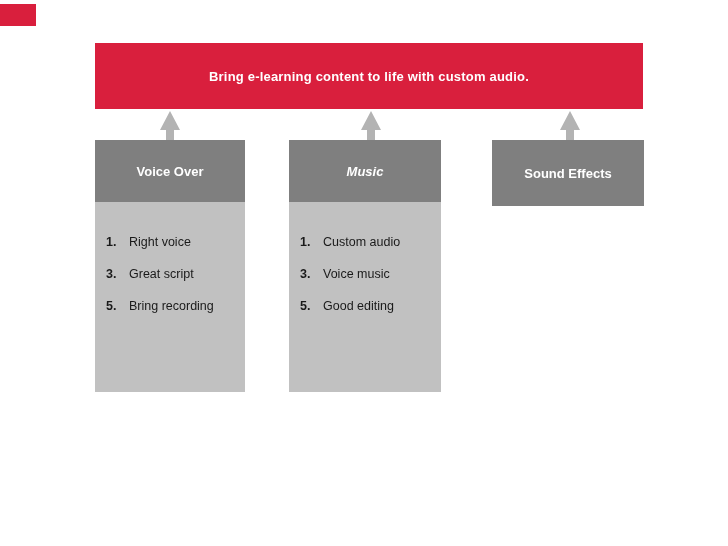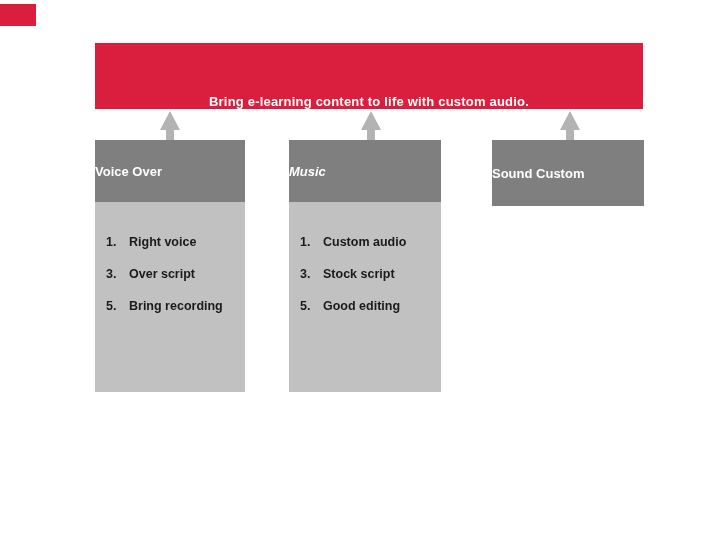--- a/index.html
+++ b/index.html
@@ -15,21 +15,21 @@
     position: absolute;
     left: 0; top: 4px;
     width: 36px; height: 22px;
     background: var(--accent_red, #D91F3D);
   }
   .banner {
     position: absolute;
     left: 95px; top: 43px;
     width: 548px; height: 66px;
     background: var(--accent_red, #D91F3D);
-    display: flex; align-items: flex-end; justify-content: center;
+    display: flex; align-items: center; justify-content: center;
   }
   .banner-text {
     color: var(--text_light, #FFFFFF);
     font-size: 13px;
     font-weight: bold;
     letter-spacing: 0.2px;
     text-align: center;
   }
   .up-arrow {
     position: absolute;
@@ -38,21 +38,21 @@
   }
   .up-arrow polygon { fill: var(--arrow_gray, #B3B3B3); }
   .arrow-1 { left: 160px; }
   .arrow-2 { left: 361px; }
   .arrow-3 { left: 560px; }
   .header-box {
     position: absolute;
     top: 140px;
     height: 62px;
     background: var(--header_gray, #7F7F7F);
-    display: flex; align-items: center; justify-content: flex-start;
+    display: flex; align-items: center; justify-content: center;
   }
   .header-label {
     color: var(--text_light, #FFFFFF);
     font-size: 13px;
     font-weight: bold;
   }
   .hdr-voice-over { left: 95px; width: 150px; }
   .hdr-music { left: 289px; width: 152px; font-style: italic; }
   .hdr-sound-effects { left: 492px; width: 152px; height: 66px; }
   .panel {
@@ -74,21 +74,21 @@
   .list-num {
     width: 23px;
     flex: 0 0 23px;
     color: var(--text_dark, #1A1A1A);
     font-size: 12.5px;
     font-weight: bold;
   }
   .list-label {
     color: var(--text_dark, #1A1A1A);
     font-size: 12.5px;
-    font-weight: bold;
+    font-weight: normal;
     white-space: nowrap;
   }
 </style>
 </head>
 <body>
 
 <div class="slide">
 
   <div class="corner-accent"></div>
 
@@ -106,46 +106,46 @@
     <polygon points="10,0 20,19 14,19 14,29 6,29 6,19 0,19"></polygon>
   </svg>
 
   <div class="header-box hdr-voice-over">
     <span class="header-label">Voice Over</span>
   </div>
   <div class="header-box hdr-music">
     <span class="header-label">Music</span>
   </div>
   <div class="header-box hdr-sound-effects">
-    <span class="header-label">Sound Custom</span>
+    <span class="header-label">Sound Effects</span>
   </div>
 
   <div class="panel panel-voice-over">
     <div class="list-row">
       <span class="list-num">1.</span>
       <span class="list-label">Right voice</span>
     </div>
     <div class="list-row">
       <span class="list-num">3.</span>
-      <span class="list-label">Over script</span>
+      <span class="list-label">Great script</span>
     </div>
     <div class="list-row">
       <span class="list-num">5.</span>
       <span class="list-label">Bring recording</span>
     </div>
   </div>
 
   <div class="panel panel-music">
     <div class="list-row">
       <span class="list-num">1.</span>
       <span class="list-label">Custom audio</span>
     </div>
     <div class="list-row">
       <span class="list-num">3.</span>
-      <span class="list-label">Stock script</span>
+      <span class="list-label">Voice music</span>
     </div>
     <div class="list-row">
       <span class="list-num">5.</span>
       <span class="list-label">Good editing</span>
     </div>
   </div>
 
 </div>
 
 </body></html>

